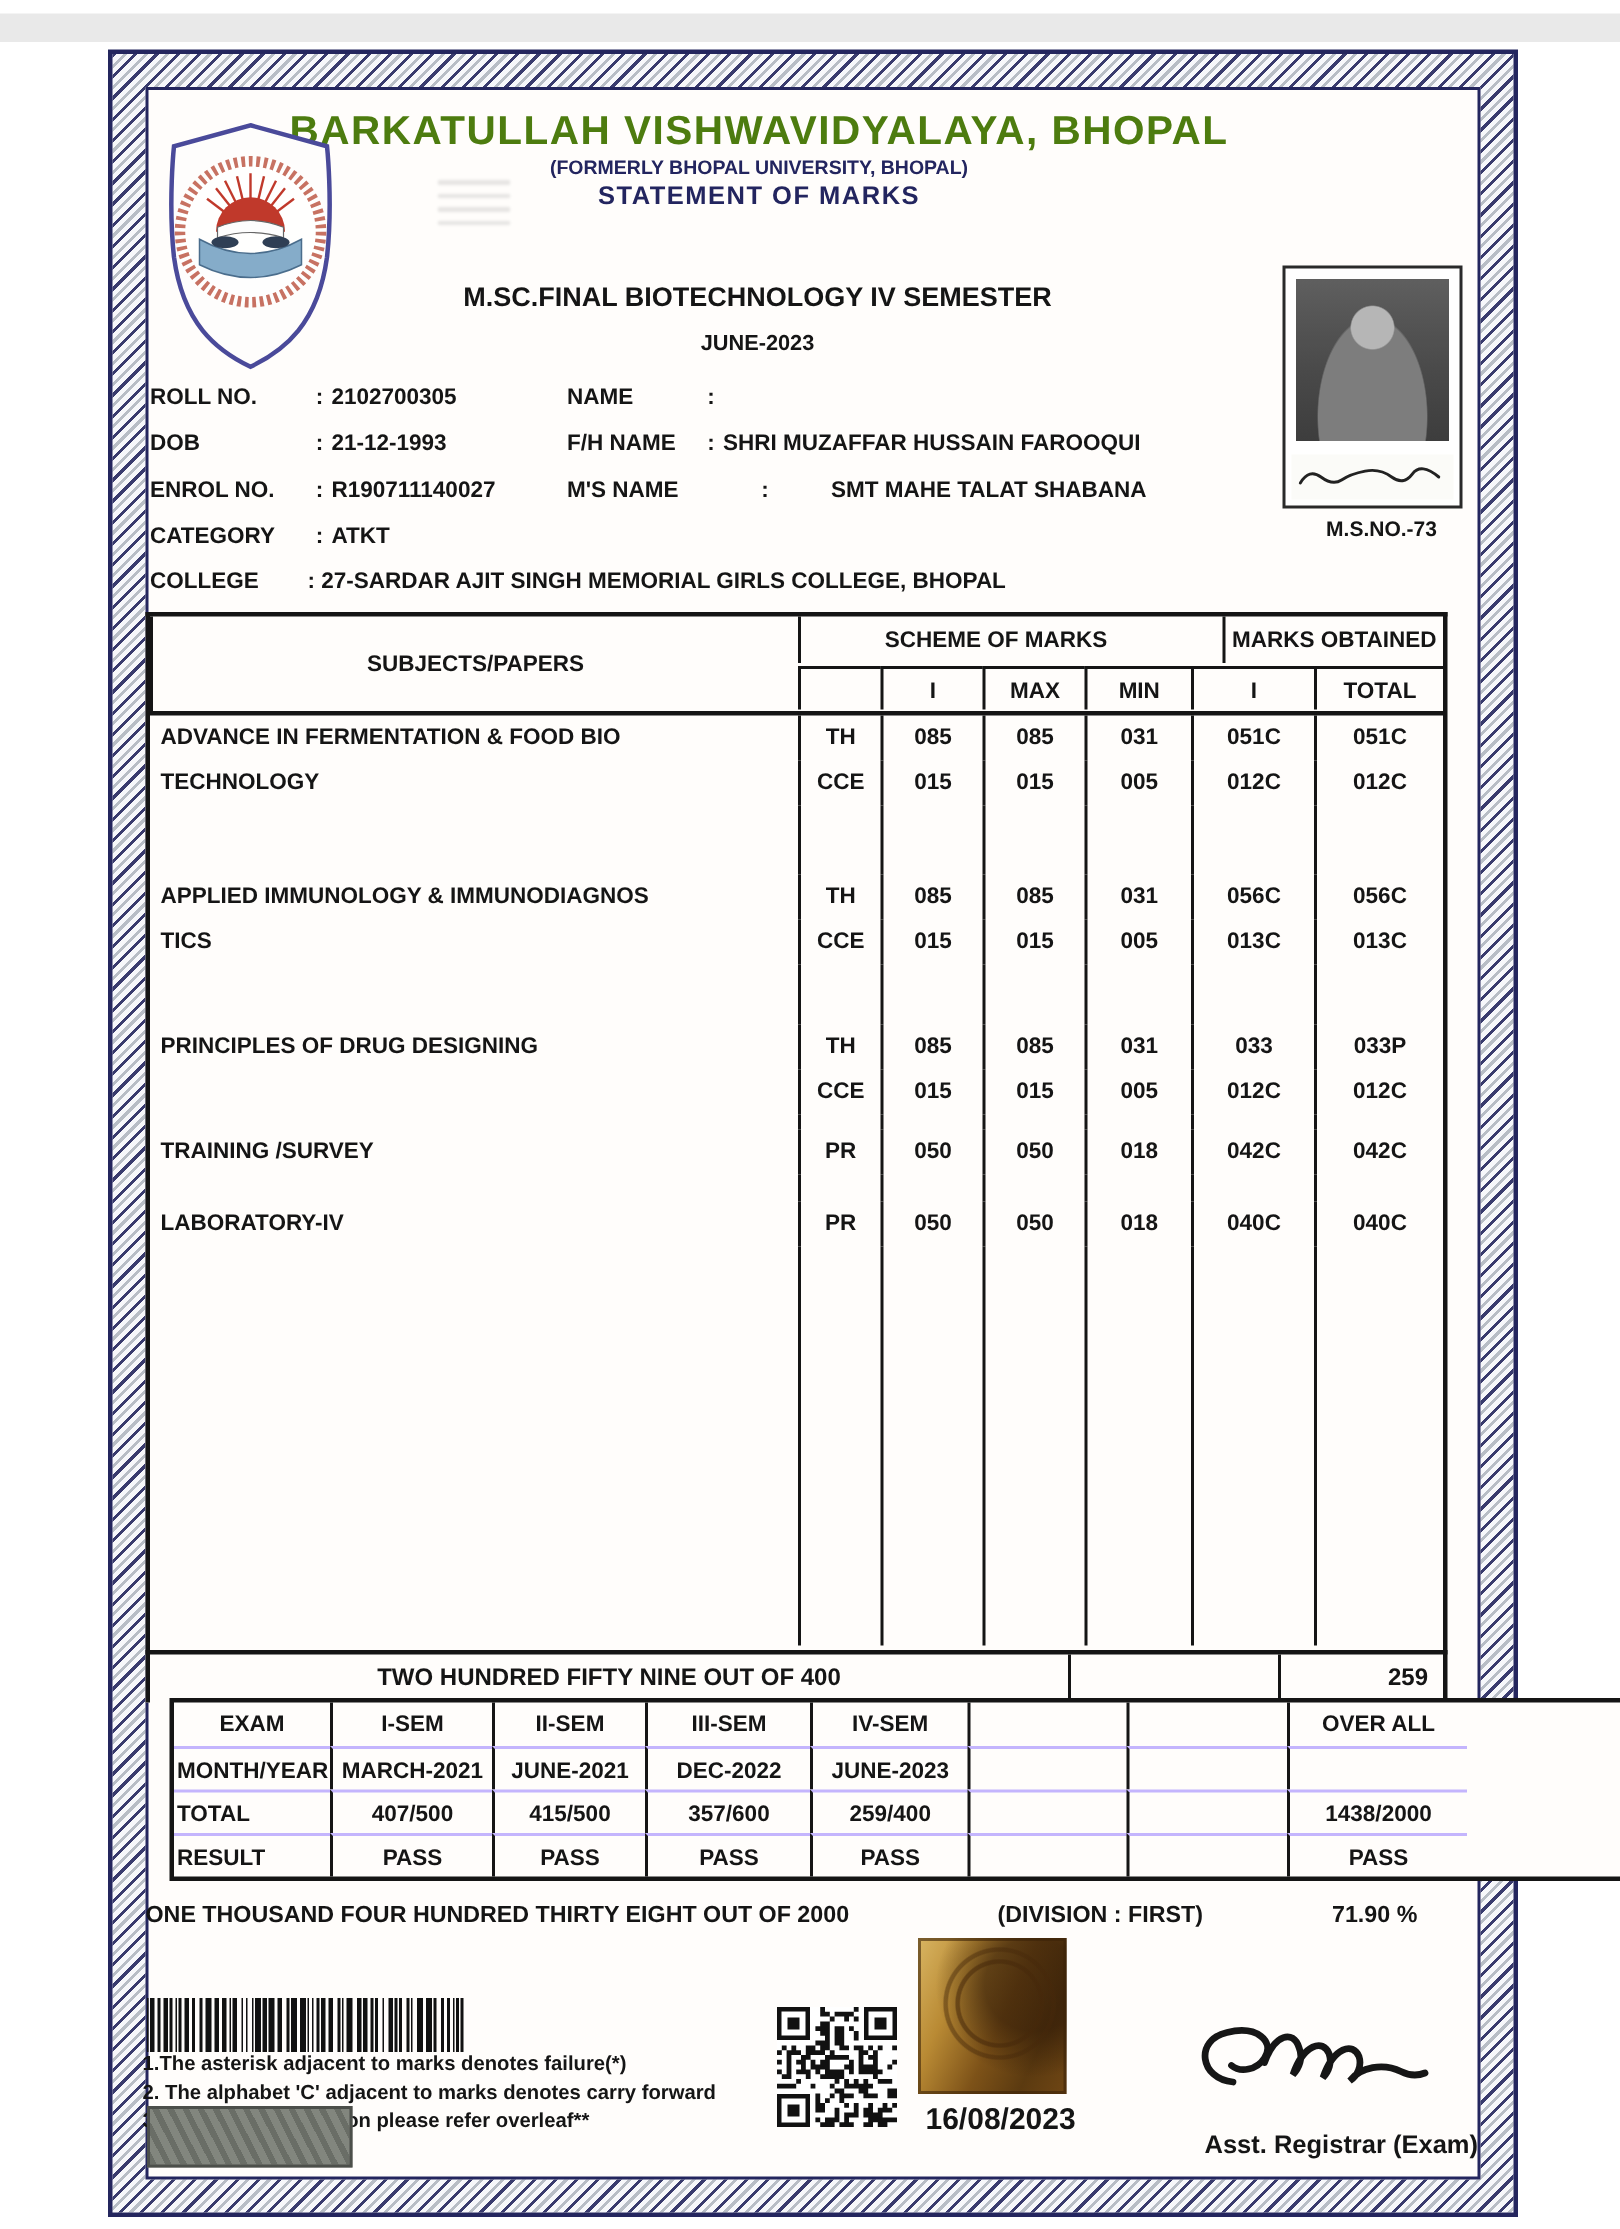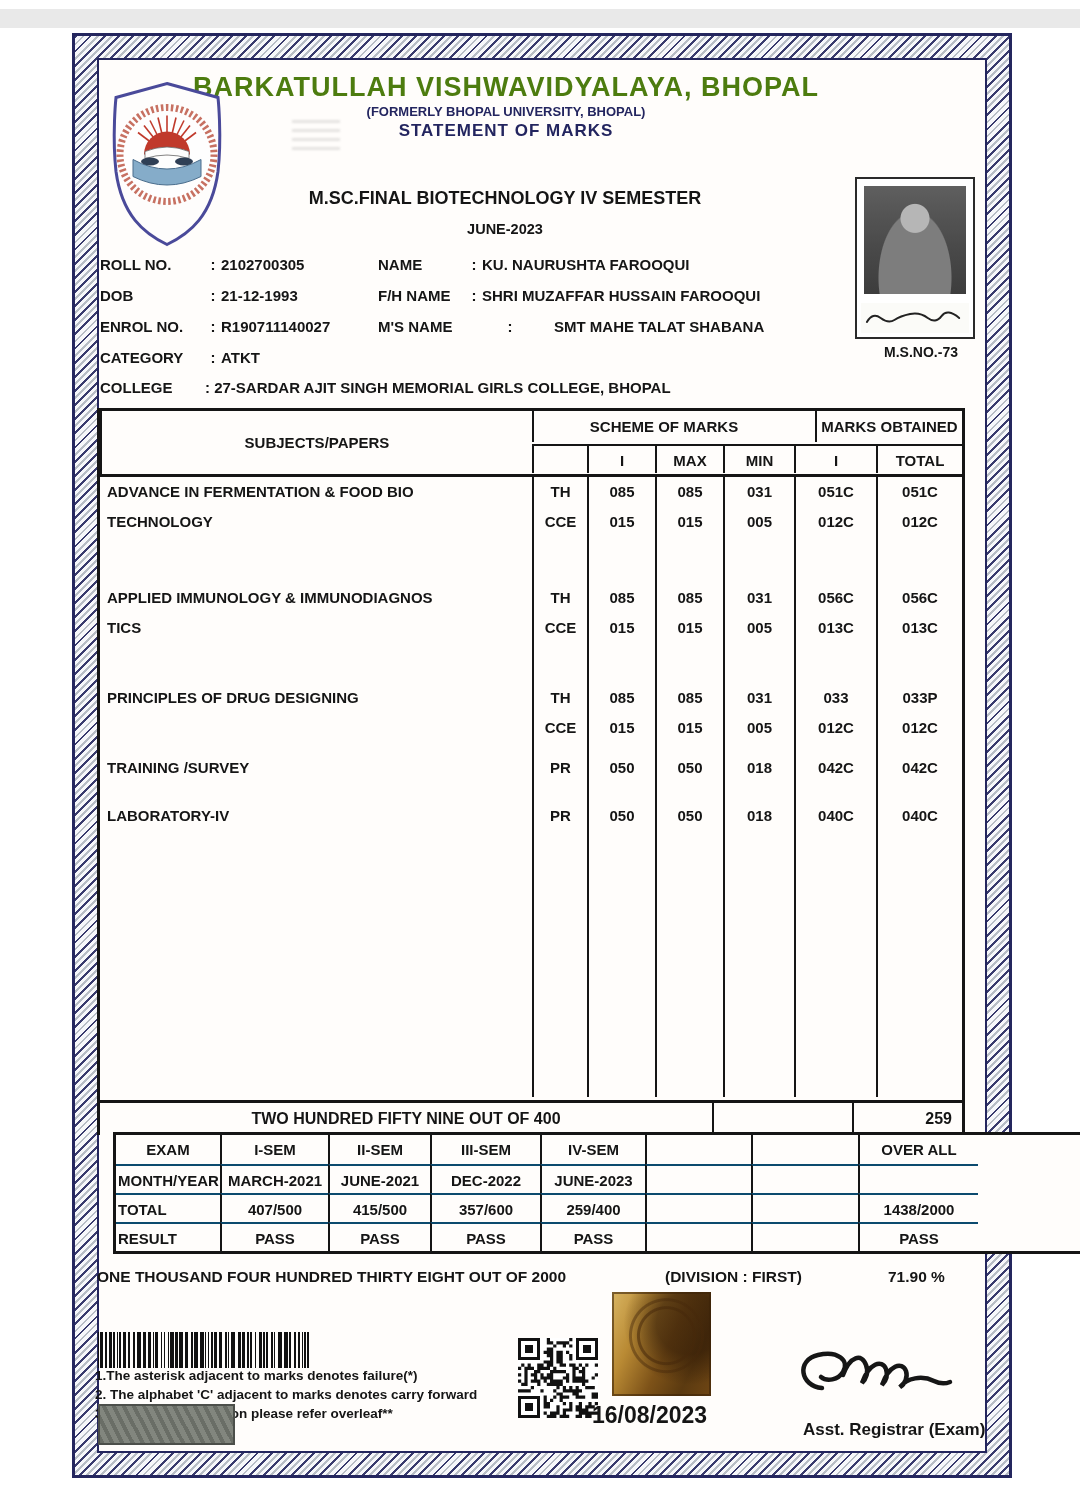--- a/index.html
+++ b/index.html
@@ -56,40 +56,40 @@
   .h18>.c{height:18px;}
   .hfill>.c{height:266px;}
   .subjcell{grid-row:1/3;grid-column:1;line-height:63px !important;height:63px !important;text-align:center;font-size:15px;}
   .schemecell{grid-column:2/6;}
   .obtcell{grid-column:6/8;margin-left:21px;}
   .r2{border-top:2px solid #151515;}
   
   .cols3{grid-template-columns:612px 140px 110px;}
   .h38>.c{height:32px;line-height:32px;}
   .cols8{grid-template-columns:104px 108px 102px 110px 105px 106px 107px 120px;}
-  .srow>.c{height:29px;line-height:29px;border-top:2px solid #0c4a6e;}
+  .srow>.c{height:29px;line-height:29px;border-top:2px solid #c4b5fd;}
   .srow1>.c{border-top:none;}
   
   .grand-words{left:97px;top:1268px;font-size:15.5px;font-weight:700;}
   .division{left:665px;top:1268px;font-size:15.5px;font-weight:700;}
   .percent{left:888px;top:1268px;font-size:15.5px;font-weight:700;}
   .barcode{left:98px;top:1332px;width:214px;height:36px;}
   .notes{left:95px;top:1366px;font-size:13.5px;font-weight:700;line-height:19px;}
   .redact{left:98px;top:1404px;width:137px;height:41px;border:2px solid #4c4f4a;box-sizing:border-box;
     background:
       repeating-linear-gradient(63deg, rgba(60,64,58,.35) 0 4px, transparent 4px 9px),
       #82867e;}
   .qr{left:518px;top:1338px;width:80px;height:80px;}
   .stamp{left:612px;top:1292px;width:99px;height:104px;
     background:
       radial-gradient(circle at 55% 42%, transparent 0 26px, rgba(70,40,10,.55) 27px 29px, transparent 30px 34px, rgba(70,40,10,.45) 35px 37px, transparent 38px),
       radial-gradient(ellipse at 78% 30%, rgba(40,20,5,.55) 0 30%, transparent 60%),
       linear-gradient(115deg,#d9b562 0%,#b98a34 28%,#7d5218 55%,#5b3a10 78%,#6f4614 100%);
     box-shadow:inset 0 0 0 2px rgba(60,35,8,.6);}
-  .date{left:592px;top:1402px;font-size:23px;font-weight:700;}
+  .date{left:617px;top:1402px;font-size:20px;font-weight:700;}
   .sig{left:792px;top:1348px;width:172px;height:58px;}
   .registrar{left:803px;top:1420px;font-size:17px;font-weight:700;}
 </style>
 </head>
 <body>
 
 <div class="abs scan-strip"></div>
 <div class="abs frame">
   <div class="frame-inner"></div>
 </div>
@@ -156,21 +156,20 @@
   <div class="drow" style="height:28px;">
     <span class="lab">COLLEGE</span>
     <span>: 27-SARDAR AJIT SINGH MEMORIAL GIRLS COLLEGE, BHOPAL</span>
   </div>
 </div>
 
 <div class="abs" style="left:378px;top:256px;">
   <div class="drow" style="height:31px;">
     <span class="lab" style="width:88px;">NAME</span>
     <span class="col">:</span>
-    <span>KU. NAURUSHTA FAROOQUI</span>
   </div>
   <div class="drow" style="height:31px;">
     <span class="lab" style="width:88px;">F/H NAME</span>
     <span class="col">:</span>
     <span>SHRI MUZAFFAR HUSSAIN FAROOQUI</span>
   </div>
   <div class="drow" style="height:31px;gap:36px;">
     <span class="lab" style="width:88px;">M'S NAME</span>
     <span class="col">:</span>
     <span>SMT MAHE TALAT SHABANA</span>

